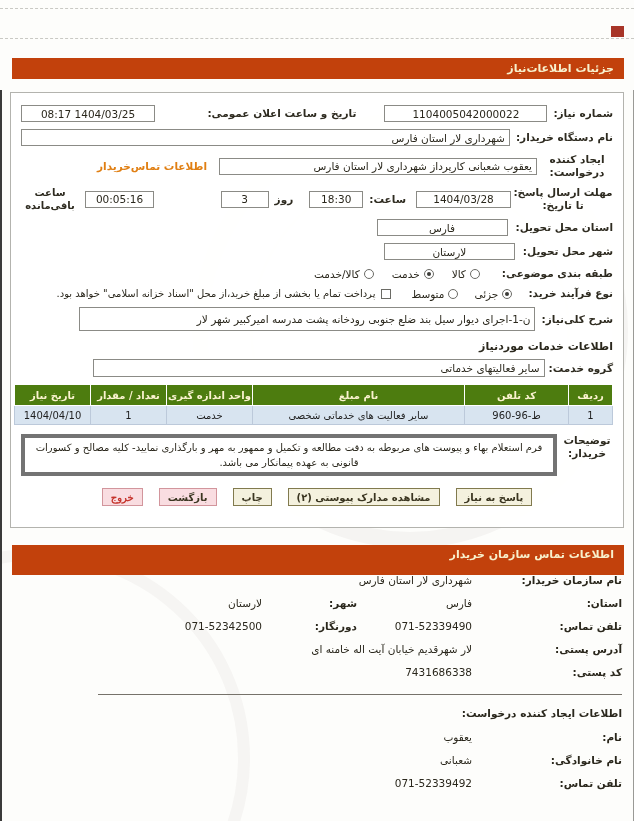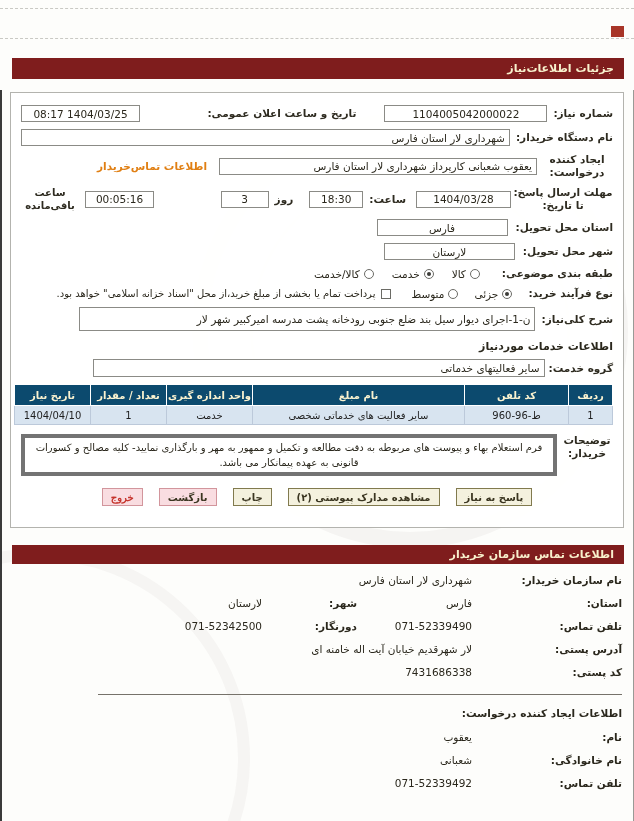--- a/index.html
+++ b/index.html
@@ -14,23 +14,23 @@
   .dash1{top:8px;} .dash2{top:38px;}
   .red-mark{position:absolute;top:26px;right:10px;width:13px;height:11px;background:#a83528;}
   .edge-left{position:absolute;left:0;top:90px;bottom:0;width:2px;background:#3a3a3a;}
   .edge-right{position:absolute;right:0;top:90px;bottom:0;width:1px;background:#9a9a96;}
   
   .wm{position:absolute;border-radius:50%;pointer-events:none;}
   .wm1{top:112px;left:192px;width:436px;height:436px;border:16px solid rgba(110,100,90,.055);}
   .wm2{top:170px;left:250px;width:320px;height:320px;border:3px solid rgba(110,100,90,.06);}
   .wm3{top:548px;left:-170px;width:420px;height:420px;border:12px solid rgba(110,100,90,.05);}
   
-  .bar{position:absolute;left:12px;right:10px;height:21px;background:#7f1d1d;color:#f8f1cd;
+  .bar{position:absolute;left:12px;right:10px;height:21px;background:#c2410c;color:#f8f1cd;
        font-weight:bold;font-size:11px;line-height:21px;padding:0 10px;}
-  .bar1{top:58px;} .bar2{top:545px;height:19px;line-height:19px;}
+  .bar1{top:58px;} .bar2{top:545px;height:30px;line-height:19px;}
   
   .panel{position:absolute;top:92px;left:10px;width:614px;height:436px;background:rgba(255,255,255,.92);
          border:1px solid #b3b3ae;padding:12px 10px 8px 10px;}
   .frow{display:flex;align-items:center;margin-bottom:7px;}
   .lbl{font-weight:bold;font-size:10.5px;color:#2e2b20;white-space:nowrap;line-height:13px;}
   .lbl.wrap{white-space:normal;text-align:center;}
   .inp{border:1px solid #8b8b86;background:#fff;height:17px;font-size:10.5px;padding:0 4px;
        display:flex;align-items:center;overflow:hidden;white-space:nowrap;flex-shrink:0;}
   .inp.center{justify-content:center;}
   .ltrbox{direction:ltr;}
@@ -39,21 +39,21 @@
   .optlbl{font-size:10.5px;}
   .radio{width:10px;height:10px;border:1px solid #6b6b66;border-radius:50%;background:#fff;
          display:inline-block;position:relative;margin-left:4px;flex-shrink:0;}
   .radio.on::after{content:"";position:absolute;inset:2px;background:#3c3c38;border-radius:50%;}
   .checkbox{width:10px;height:10px;border:1px solid #6b6b66;background:#fff;display:inline-block;
             position:relative;flex-shrink:0;}
   .note{font-size:10px;white-space:nowrap;}
   .sec-heading{font-weight:bold;font-size:11px;margin:9px 0 6px;}
   
   .svc-table{width:100%;border-collapse:collapse;table-layout:fixed;margin-top:5px;border:1px solid #8a8a86;}
-  .svc-table th{background:#0c4a6e;color:#fbf3d0;font-size:10px;font-weight:bold;height:21px;
+  .svc-table th{background:#4d7c0f;color:#fbf3d0;font-size:10px;font-weight:bold;height:21px;
                 border:1px solid #fff;text-align:center;overflow:hidden;white-space:nowrap;}
   .svc-table td{background:#d8e4f0;color:#1f1f1f;font-size:10px;height:19px;text-align:center;
                 border:1px solid #bcc9da;overflow:hidden;white-space:nowrap;}
   .notes-box{flex:1;border:4px solid #737373;min-height:34px;font-size:10px;line-height:15px;
              text-align:center;padding:2px 6px;margin-right:4px;background:#fff;}
   
   .btn-row{display:flex;justify-content:center;gap:16px;margin-top:12px;}
   .btn{height:18px;font-family:"DejaVu Sans",sans-serif;font-size:10px;font-weight:bold;padding:0 8px;
        display:flex;align-items:center;border:1px solid #817a4e;background:#f4f1de;color:#3a3520;cursor:pointer;}
   .btn.pink{background:#f9dde1;border-color:#d2959c;}
@@ -84,21 +84,21 @@
 <div class="bar bar1">
   <span>جزئیات اطلاعات‌نیاز</span>
 </div>
 
 <div class="panel">
 
   <div class="frow">
     <span class="lbl">شماره نیاز:</span>
     <span class="inp center ltrbox" style="width:163px;margin-right:6px">1104005042000022</span>
     <span class="lbl" style="margin-right:28px">تاریخ و ساعت اعلان عمومی:</span>
-    <span class="inp center" style="width:119px;margin-right:auto">1404/03/25 08:17</span>
+    <span class="inp center" style="width:134px;margin-right:auto">1404/03/25 08:17</span>
   </div>
 
   <div class="frow">
     <span class="lbl">نام دستگاه خریدار:</span>
     <span class="inp" style="flex:1;margin-right:6px">شهرداری لار استان فارس</span>
   </div>
 
   <div class="frow">
     <span class="lbl wrap" style="width:72px">ایجاد کننده درخواست:</span>
     <span class="inp" style="width:318px;margin-right:4px">یعقوب شعبانی کارپرداز شهرداری لار استان فارس</span>

